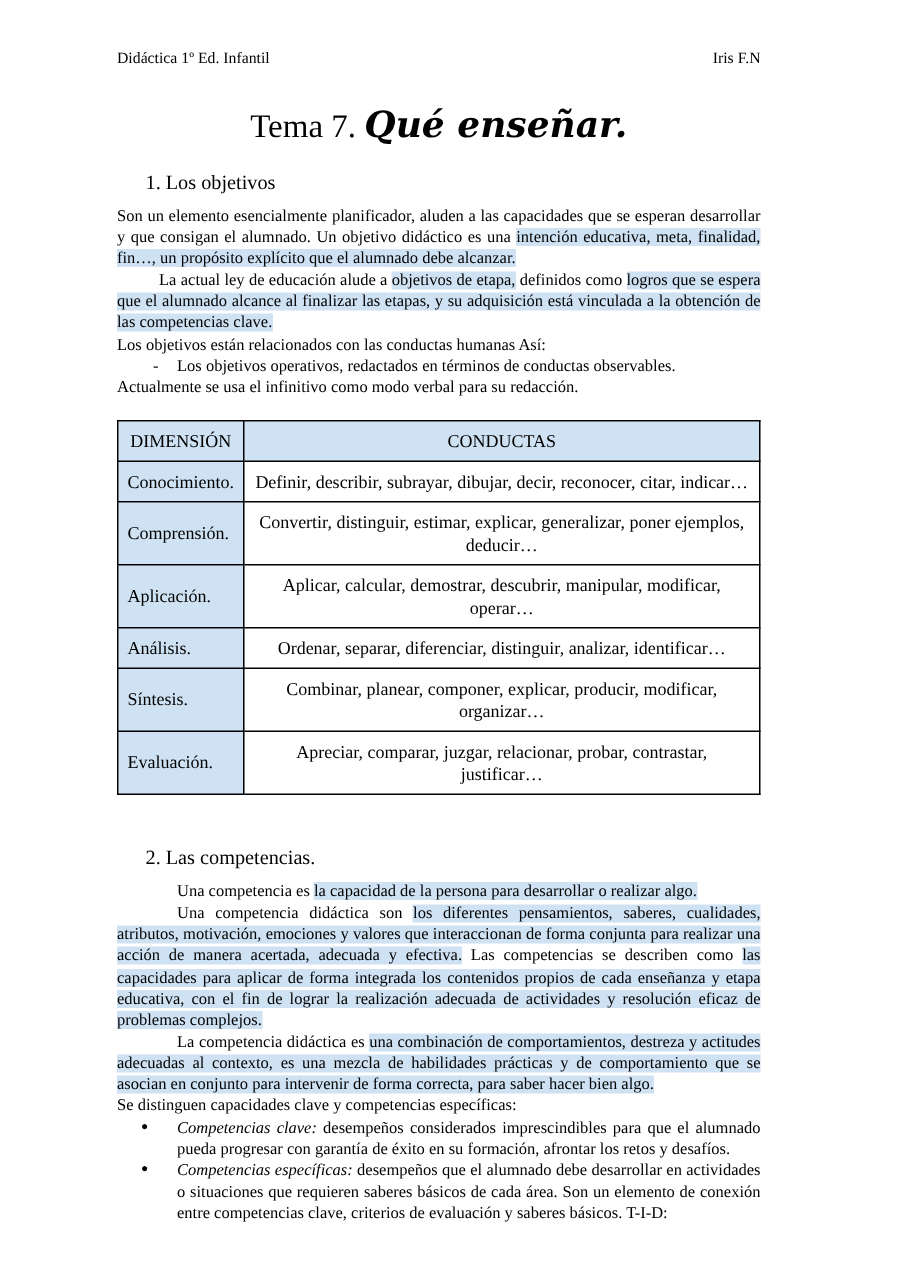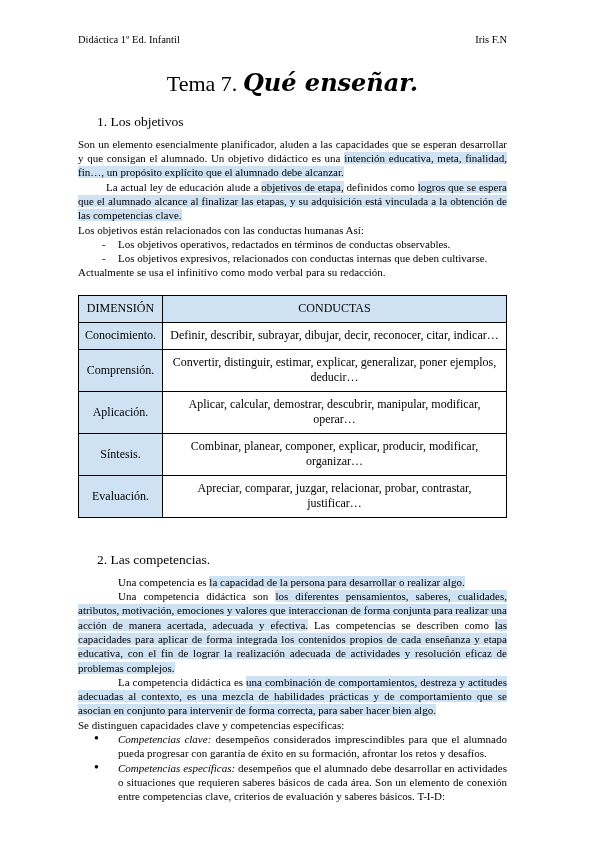--- a/index.html
+++ b/index.html
@@ -86,21 +86,21 @@
     padding: 5.5px 6px;
   }
   table.conductas-table th {
     background: var(--table-header-bg, #cfe2f3);
     font-weight: normal;
     text-align: center;
   }
   td.dim {
     background: var(--table-header-bg, #cfe2f3);
     width: 18%;
-    text-align: center;
+    text-align: left;
     white-space: nowrap;
   }
   td.cond { text-align: center; }
 </style>
 </head>
 <body>
 
 <div class="page">
 
   <div class="doc-header">
@@ -111,21 +111,20 @@
   <h1 class="title"><span>Tema 7. </span><span class="script">Qué enseñar.</span></h1>
 
   <h2 class="section-heading">1. Los objetivos</h2>
 
   <p class="para"><span>Son un elemento esencialmente planificador, aluden a las capacidades que se esperan desarrollar y que consigan el alumnado. Un objetivo didáctico es una </span><span class="hl">intención educativa, meta, finalidad, fin…, un propósito explícito que el alumnado debe alcanzar.</span></p>
   <p class="para indent"><span>La actual ley de educación alude a </span><span class="hl">objetivos de etapa,</span><span> definidos como </span><span class="hl">logros que se espera que el alumnado alcance al finalizar las etapas, y su adquisición está vinculada a la obtención de las competencias clave.</span></p>
   <p class="para">Los objetivos están relacionados con las conductas humanas Así:</p>
 
   <ul class="dash-list">
     <li>Los objetivos operativos, redactados en términos de conductas observables.</li>
-    <li>Los objetivos expresivos, relacionados con conductas internas que deben cultivarse.</li>
   </ul>
 
   <p class="para">Actualmente se usa el infinitivo como modo verbal para su redacción.</p>
 
   <table class="conductas-table">
     <thead>
       <tr>
         <th>DIMENSIÓN</th>
         <th>CONDUCTAS</th>
       </tr>
@@ -135,20 +134,24 @@
         <td class="dim">Conocimiento.</td>
         <td class="cond">Definir, describir, subrayar, dibujar, decir, reconocer, citar, indicar…</td>
       </tr>
       <tr>
         <td class="dim">Comprensión.</td>
         <td class="cond">Convertir, distinguir, estimar, explicar, generalizar, poner ejemplos, deducir…</td>
       </tr>
       <tr>
         <td class="dim">Aplicación.</td>
         <td class="cond">Aplicar, calcular, demostrar, descubrir, manipular, modificar, operar…</td>
+      </tr>
+      <tr>
+        <td class="dim">Análisis.</td>
+        <td class="cond">Ordenar, separar, diferenciar, distinguir, analizar, identificar…</td>
       </tr>
       <tr>
         <td class="dim">Síntesis.</td>
         <td class="cond">Combinar, planear, componer, explicar, producir, modificar, organizar…</td>
       </tr>
       <tr>
         <td class="dim">Evaluación.</td>
         <td class="cond">Apreciar, comparar, juzgar, relacionar, probar, contrastar, justificar…</td>
       </tr>
     </tbody>

